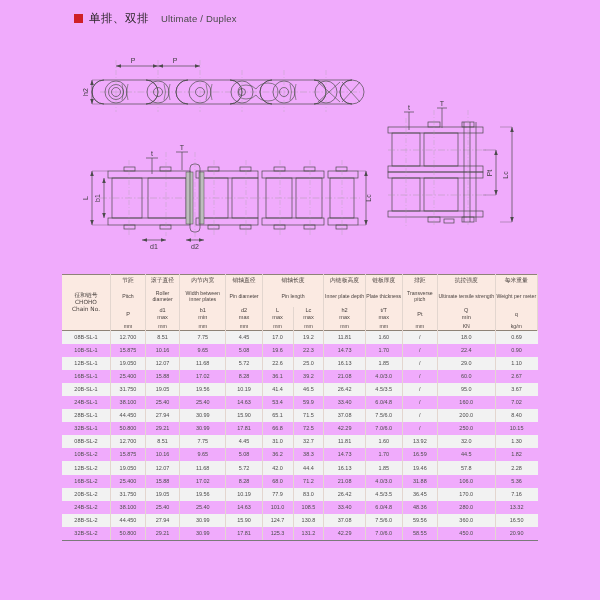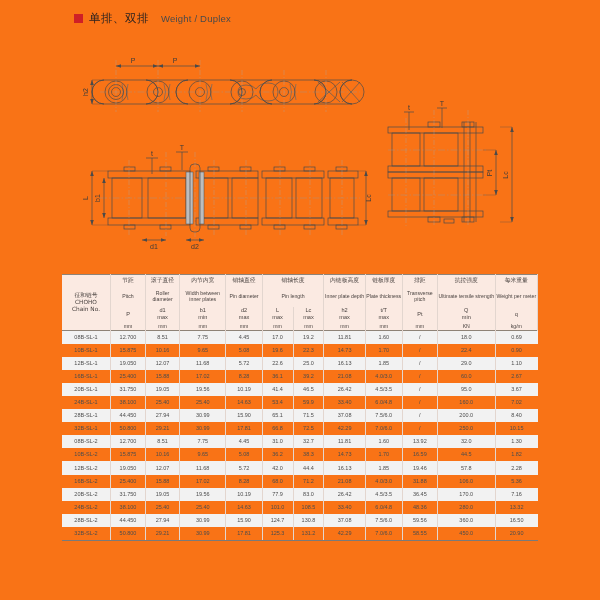--- a/index.html
+++ b/index.html
@@ -5,21 +5,21 @@
   * { box-sizing: border-box; }
   html, body {
     margin: 0; padding: 0;
     width: 600px; height: 600px;
     background: #ffffff;
     font-family: "Liberation Sans", "DejaVu Sans", sans-serif;
   }
   #page {
     position: relative;
     width: 600px; height: 600px;
-    background: #f97316;
+    background: #f0abfc;
     overflow: hidden;
     padding-left: 44px;
   }
 
   
   .title-row {
     position: absolute;
     left: 74px; top: 11px;
     display: flex;
     align-items: center;
@@ -105,21 +105,21 @@
   .unit { font-size: 5.2px; }
 </style>
 </head>
 <body>
 
 <div id="page">
 
   <div class="title-row">
     <span class="title-square"></span>
     <span class="title-cn">单排、双排</span>
-    <span class="title-en">Weight / Duplex</span>
+    <span class="title-en">Ultimate / Duplex</span>
   </div>
 
   <div class="diagram">
     <svg width="600" height="225" viewBox="0 0 600 225" xmlns="http://www.w3.org/2000/svg">
       <g stroke="#4a4a4a" fill="none" stroke-width="0.7">
 
         <line x1="100" y1="52" x2="360" y2="52" stroke="#9a9a9a" stroke-width="0.4" stroke-dasharray="7,2,1.5,2"></line>
 
         <g>
           <path d="M104,40 A12,12 0 0,0 104,64 L146,64 A12,12 0 0,0 146,40 Z"></path>

